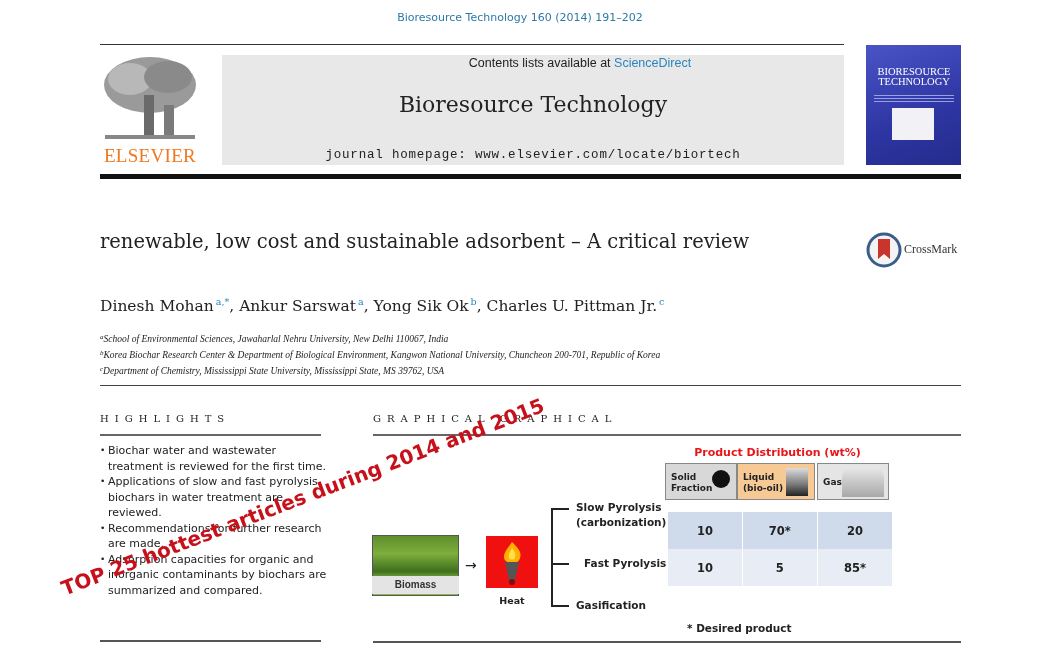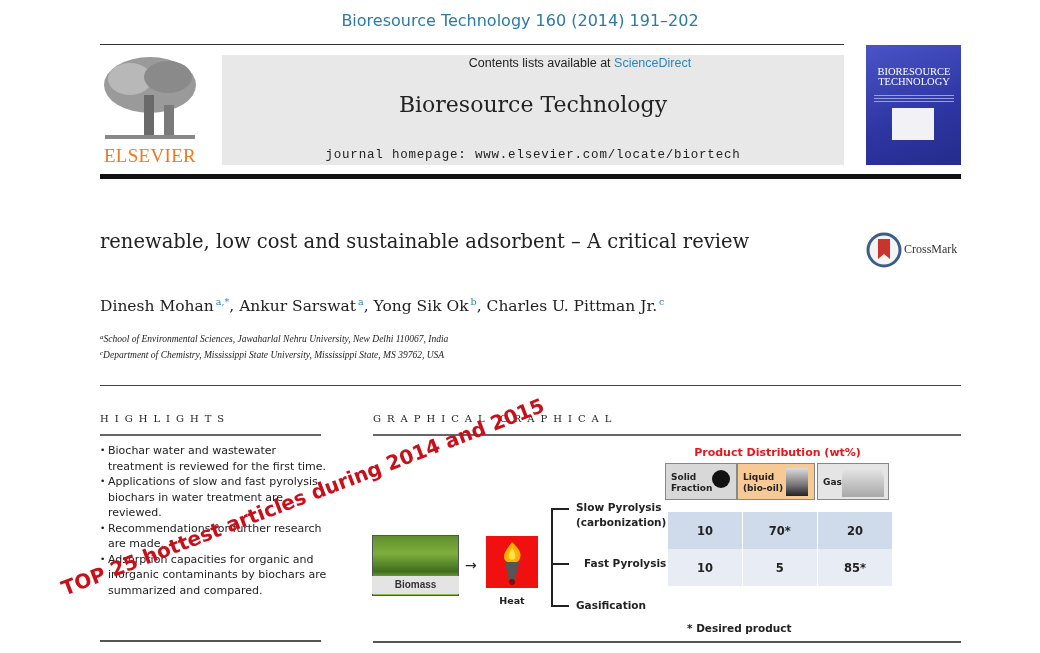--- a/index.html
+++ b/index.html
@@ -1,18 +1,18 @@
 <!DOCTYPE html>
 <html><head>
 <meta charset="utf-8">
 <style>
   html,body{margin:0;padding:0;background:#ffffff;}
   body{width:1040px;height:653px;position:relative;overflow:hidden;font-family:"DejaVu Serif",serif;color:#222;}
   .abs{position:absolute;}
-  .citation{left:0;width:1040px;top:11px;text-align:center;font-family:"DejaVu Sans",sans-serif;font-size:16px;color:#2c7aa6;}
+  .citation{left:0;width:1040px;top:11px;text-align:center;font-family:"DejaVu Sans",sans-serif;font-size:11px;color:#2c7aa6;}
   .rule-top{left:100px;top:44px;width:744px;height:1px;background:#333;}
   .logo{left:100px;top:55px;width:100px;height:110px;}
   .logo svg{display:block;}
   .elsevier-word{left:100px;top:145px;width:100px;text-align:center;font-family:"Liberation Serif",serif;color:#f0781e;font-size:19px;letter-spacing:0.3px;}
   .banner{left:222px;top:55px;width:622px;height:110px;background:#e8e8e8;}
   .contents{left:222px;top:56px;width:716px;text-align:center;font-family:"Liberation Sans",sans-serif;font-size:12.5px;color:#222;}
   .contents .sd{color:#2a86c0;}
   .journal-name{left:222px;top:92px;width:622px;text-align:center;font-family:"DejaVu Serif",serif;font-size:22px;color:#222;}
   .homepage{left:222px;top:148px;width:622px;text-align:center;font-family:"Liberation Mono",monospace;font-size:12.5px;letter-spacing:0.8px;color:#222;}
   .cover{left:866px;top:45px;width:95px;height:120px;background:linear-gradient(160deg,#4a54c6 0%,#2d35a2 60%,#252c8c 100%);}
@@ -111,20 +111,21 @@
 
 <div class="abs authors">
   <span>Dinesh Mohan</span><sup>a,*</sup>,
   <span>Ankur Sarswat</span><sup>a</sup>,
   <span>Yong Sik Ok</span><sup>b</sup>,
   <span>Charles U. Pittman Jr.</span><sup>c</sup>
 </div>
 
 <div class="abs affils">
   <div><sup>a</sup><span>School of Environmental Sciences, Jawaharlal Nehru University, New Delhi 110067, India</span></div>
+  <div><sup>b</sup><span>Korea Biochar Research Center &amp; Department of Biological Environment, Kangwon National University, Chuncheon 200-701, Republic of Korea</span></div>
   <div><sup>c</sup><span>Department of Chemistry, Mississippi State University, Mississippi State, MS 39762, USA</span></div>
 </div>
 
 <div class="abs rule-mid"></div>
 
 <div class="abs section-head hl-head">HIGHLIGHTS</div>
 <div class="abs hl-rule"></div>
 <ul class="abs hl-list">
   <li>Biochar water and wastewater treatment is reviewed for the first time.</li>
   <li>Applications of slow and fast pyrolysis biochars in water treatment are reviewed.</li>

